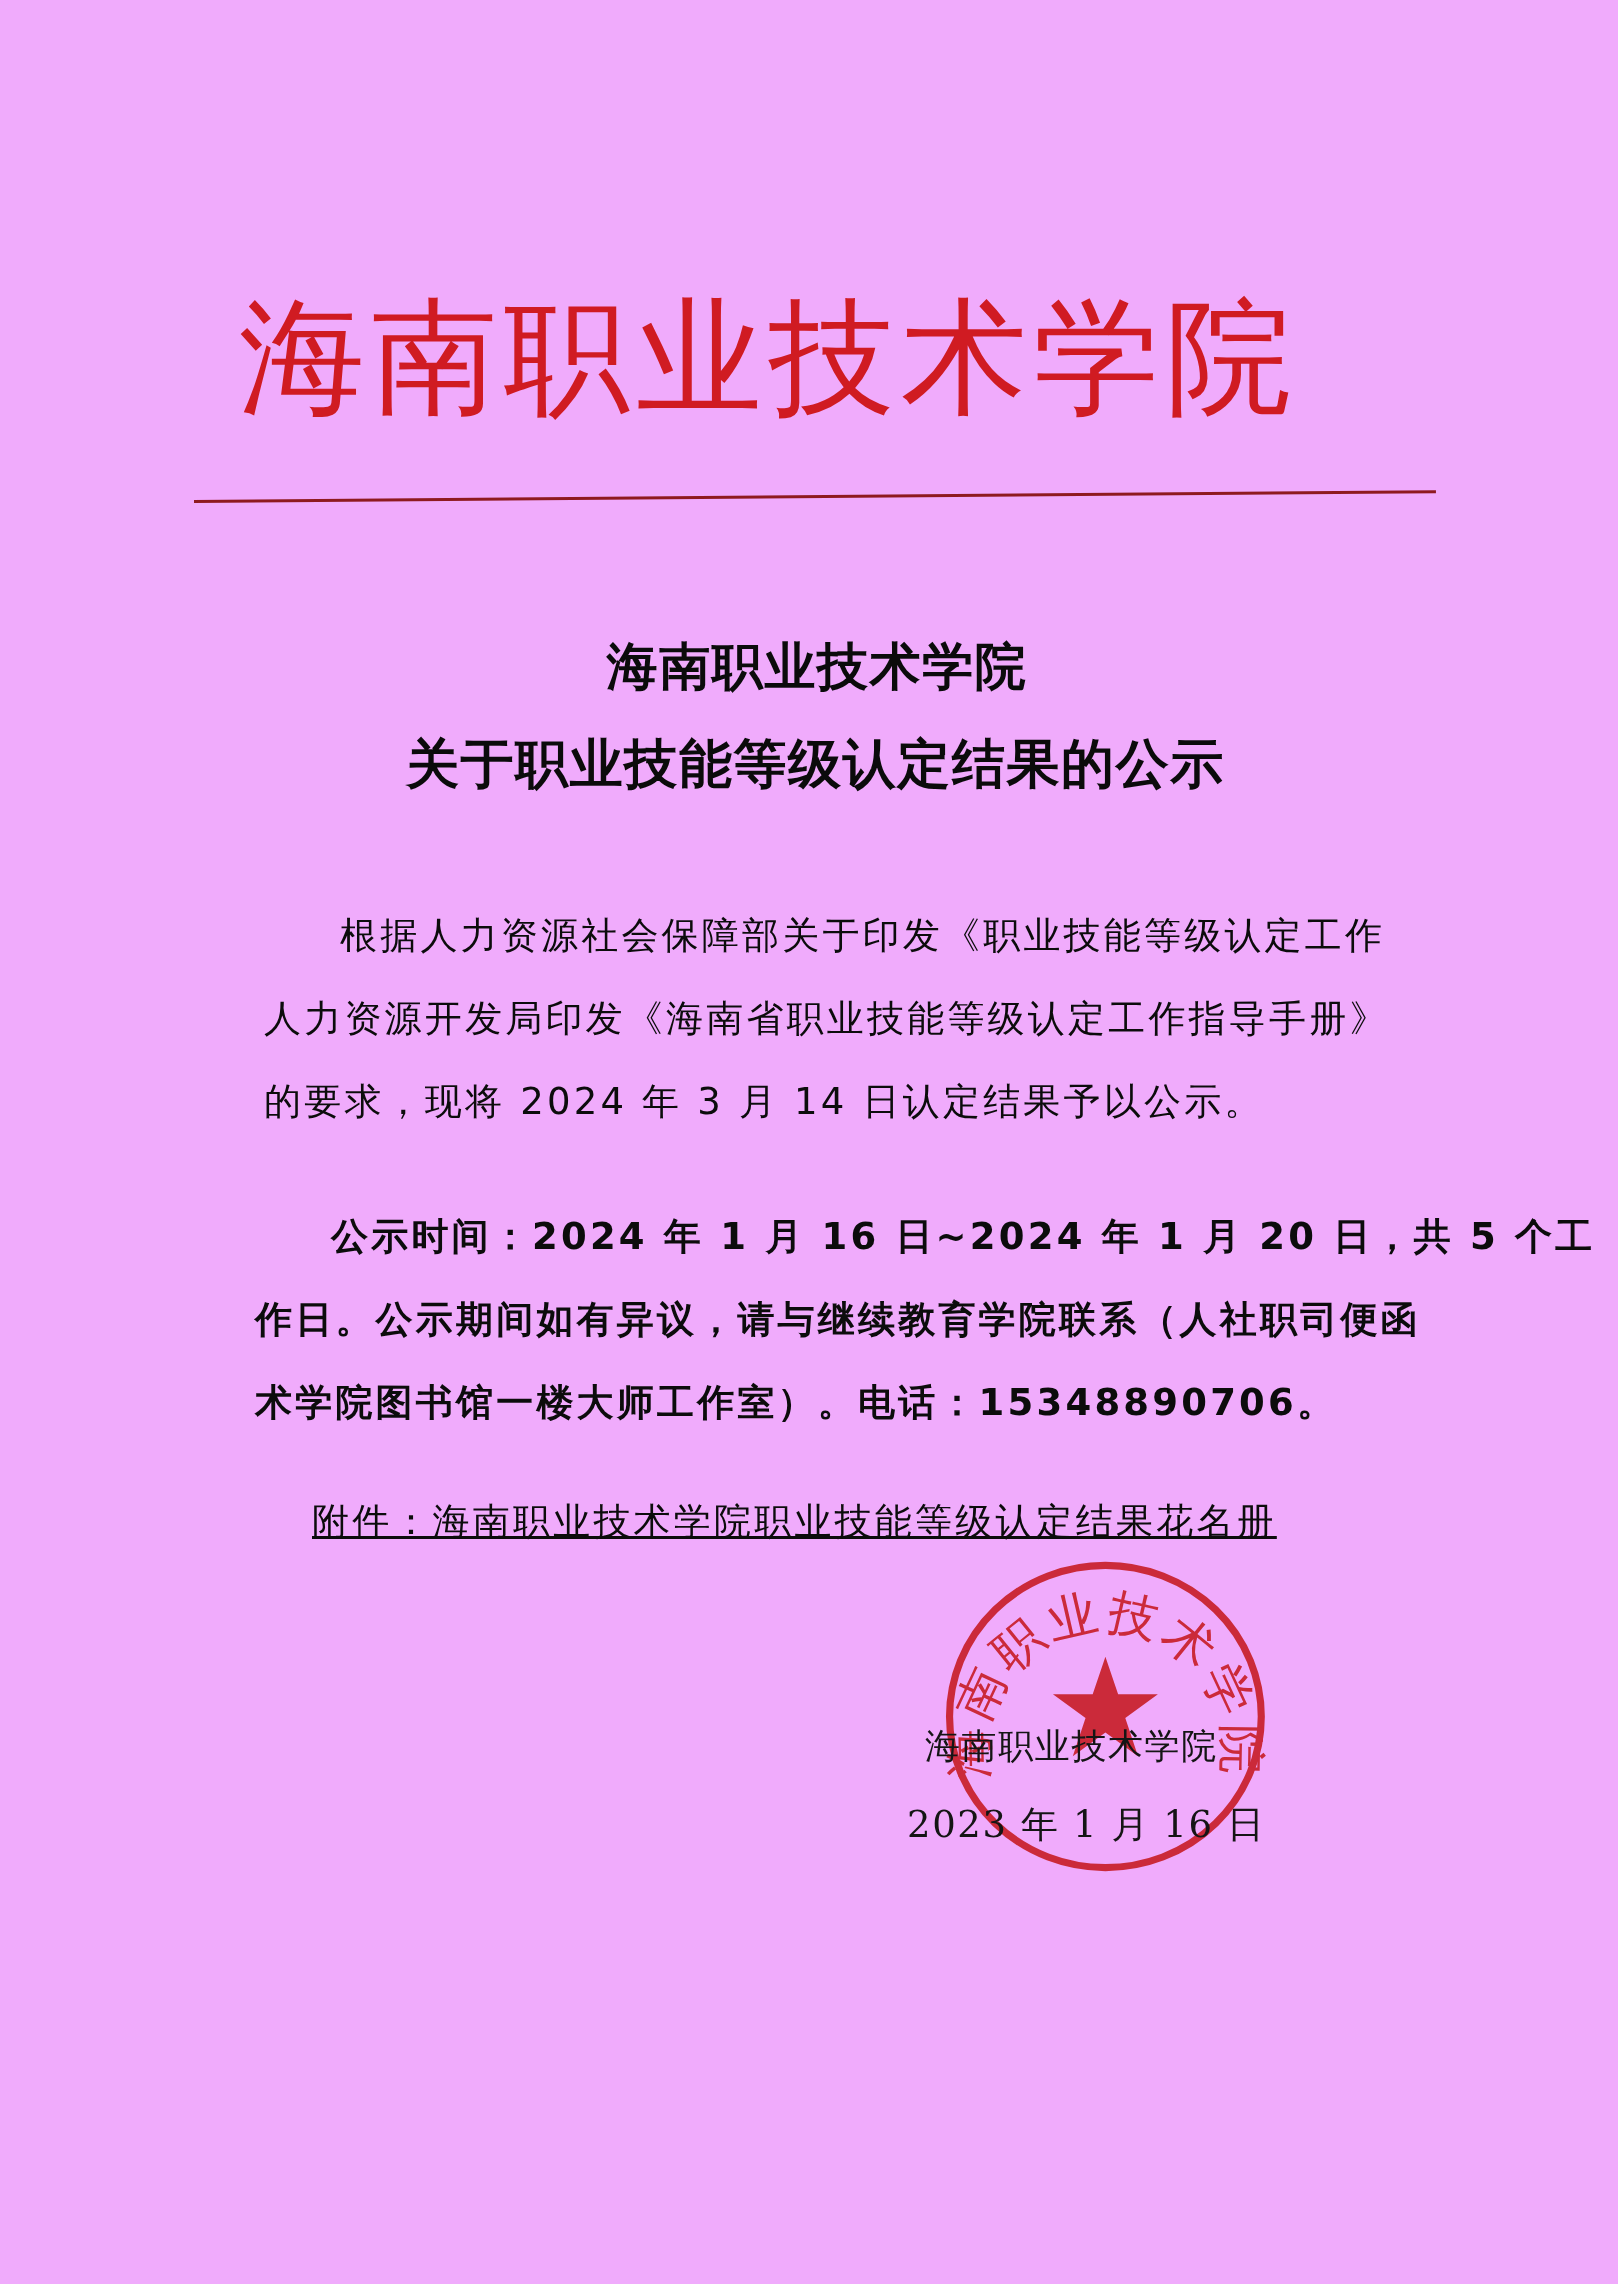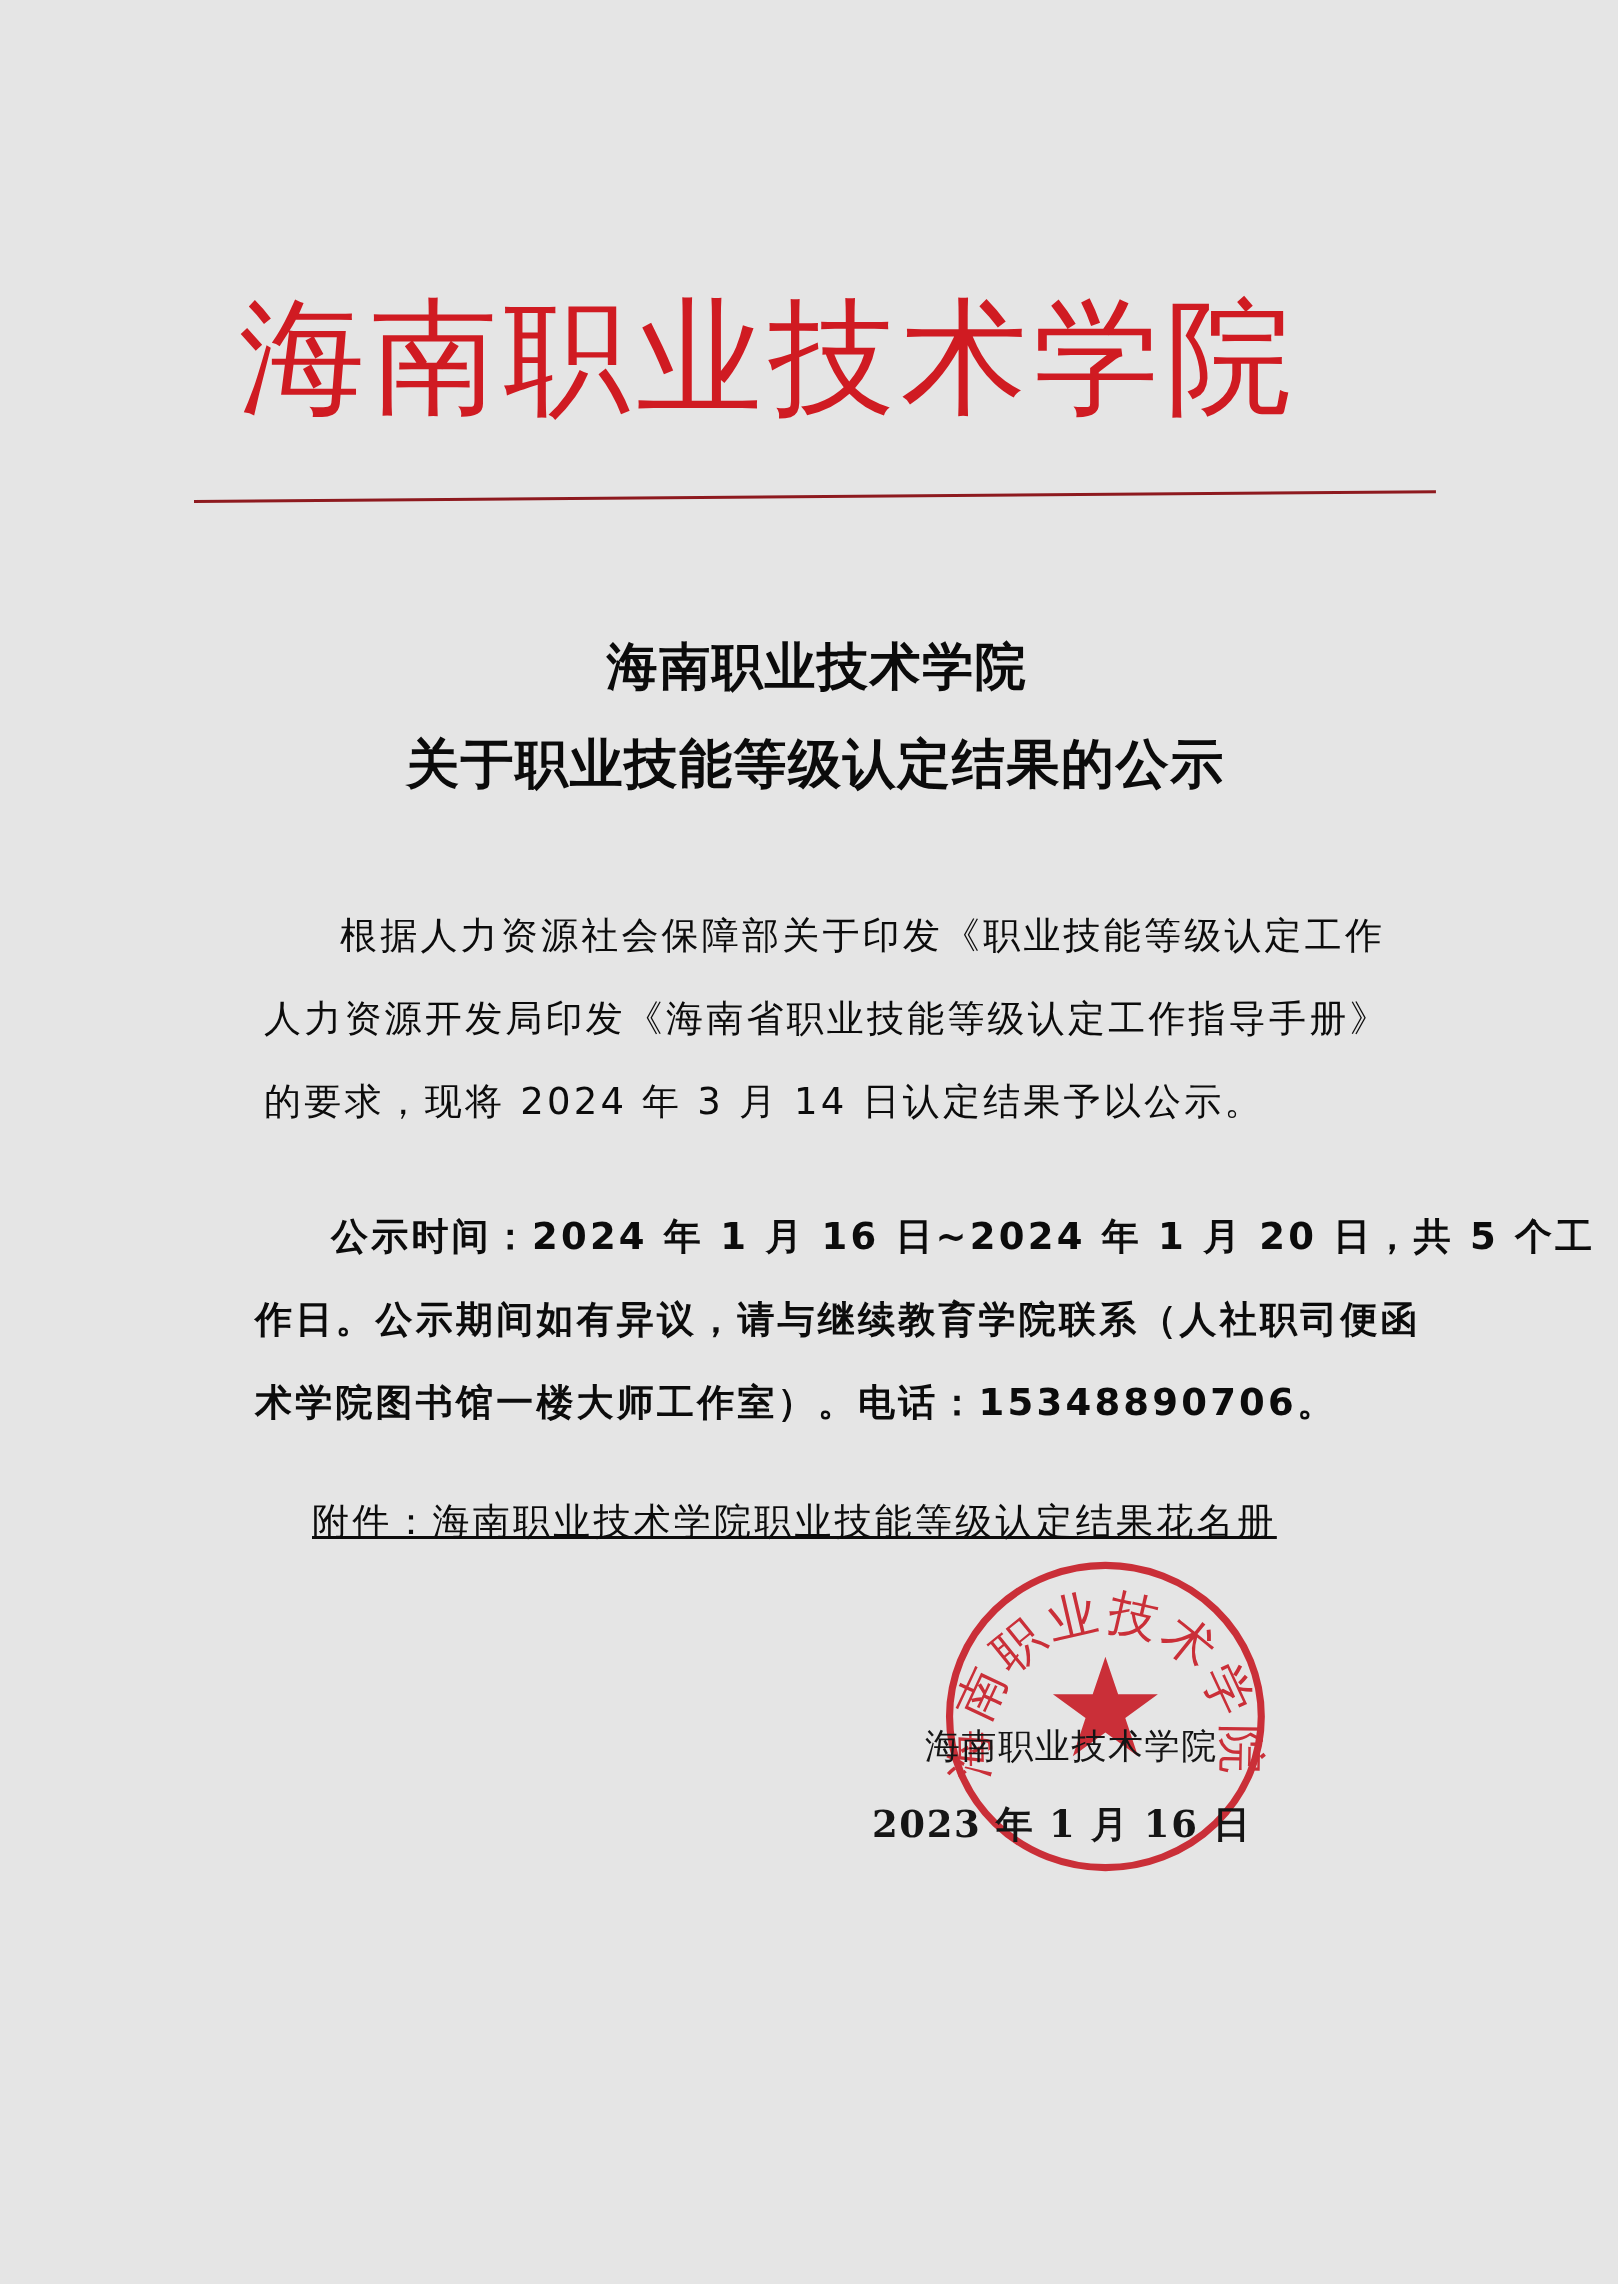--- a/index.html
+++ b/index.html
@@ -1,37 +1,37 @@
 <!DOCTYPE html>
 <html style="font-size:12.7px"><head>
 <meta charset="utf-8">
 <style>
   html, body { margin: 0; padding: 0; background: #ffffff; }
   body { width: 1618px; height: 2284px; position: relative; overflow: hidden; font-family: "DejaVu Serif", "Liberation Serif", serif; color: #111; }
-  .page { position: absolute; left: 0; top: 0; width: 1618px; height: 2284px; background: #e5e5e5; }
+  .page { position: absolute; left: 0; top: 0; width: 1618px; height: 2284px; background: #f0abfc; }
 
   .masthead { position: absolute; left: 239px; top: 295px; width: 1147px; text-align: left;
     font-family: "DejaVu Serif", "Liberation Serif", serif; font-size: 126px; letter-spacing: 6.4px;
     color: #d01b22; line-height: 1; font-weight: normal; }
   .red-rule { position: absolute; left: 194px; top: 500px; width: 1242px; height: 3.2px; background: #8e1a1f; transform: rotate(-0.45deg); transform-origin: left center; }
 
   .title { position: absolute; left: 0; width: 1618px; text-align: center; font-family: "DejaVu Sans", "Liberation Sans", sans-serif; font-weight: bold; color: #0b0b0b; letter-spacing: 1.6px; }
   .title-1 { top: 633px; font-size: 51px; left: 8px; }
   .title-2 { top: 729px; font-size: 53px; left: 6.4px; }
 
   .body-text { position: absolute; left: 255px; width: 1210px; font-family: "DejaVu Sans", "Liberation Sans", sans-serif; font-size: 37px; color: #0c0c0c; line-height: 83px; letter-spacing: 3.2px; text-align: justify; }
   .para1 { top: 894px; margin-left: 9px; }
   .para2 { top: 1195px; font-weight: bold; }
   .line { display: block; white-space: nowrap; }
   .indent { padding-left: 76px; }
 
   .attachment { position: absolute; left: 312px; top: 1497px; font-family: "DejaVu Sans", "Liberation Sans", sans-serif; font-size: 37px; letter-spacing: 3.2px; color: #0c0c0c; white-space: nowrap; text-decoration: underline; }
 
   .signature { position: absolute; left: 925px; top: 1723px; font-family: "DejaVu Serif", "Liberation Serif", serif; font-size: 35px; color: #151515; letter-spacing: 1.6px; white-space: nowrap; z-index: 3; }
-  .sig-date { position: absolute; left: 872px; top: 1800px; font-family: "DejaVu Serif", "Liberation Serif", serif; font-size: 37px; color: #151515; letter-spacing: 1.6px; white-space: nowrap; z-index: 3; font-weight: bold; }
+  .sig-date { position: absolute; left: 907px; top: 1800px; font-family: "DejaVu Serif", "Liberation Serif", serif; font-size: 37px; color: #151515; letter-spacing: 1.6px; white-space: nowrap; z-index: 3; }
 
   .seal { position: absolute; left: 940px; top: 1557px; width: 334px; height: 319px; z-index: 2; opacity: 0.92; }
 </style>
 </head>
 <body>
 
 <div class="page">
 
   <div class="masthead">海南职业技术学院</div>
   <div class="red-rule"></div>

